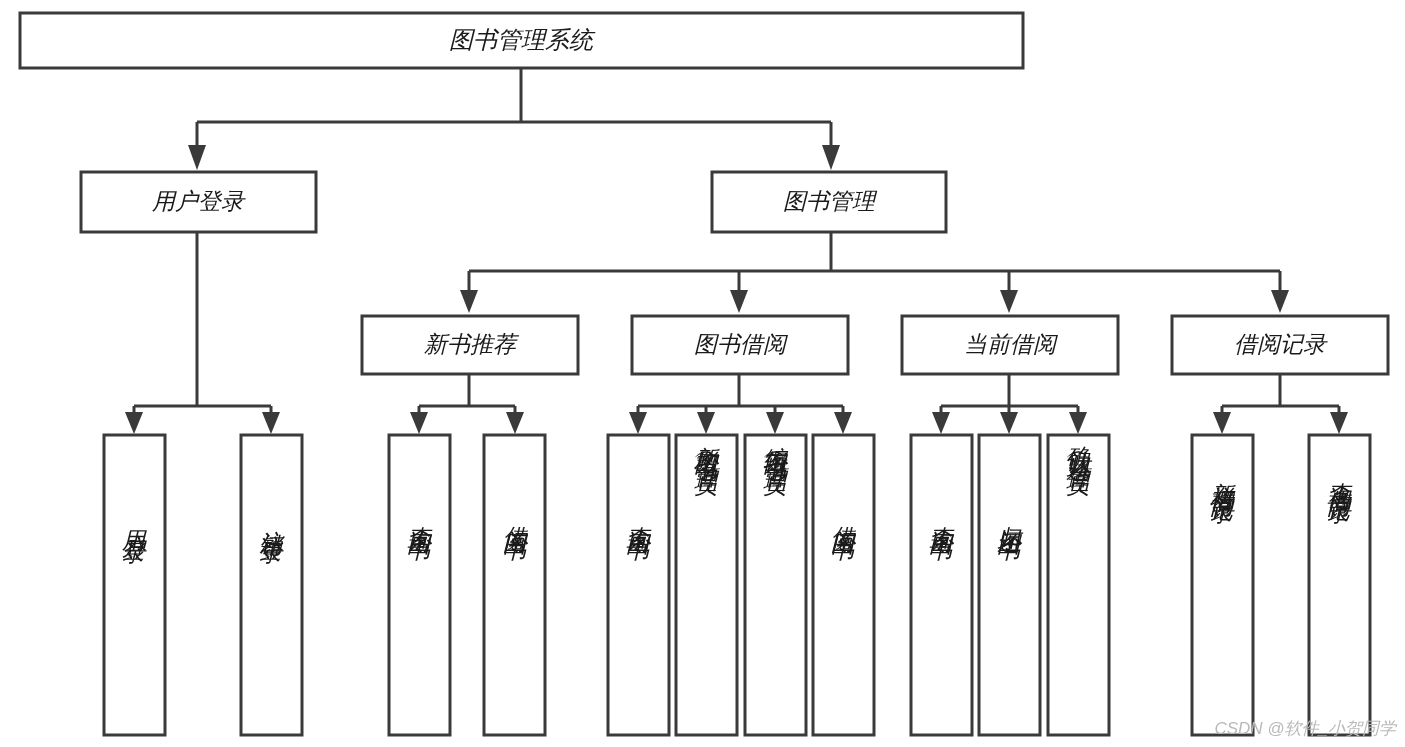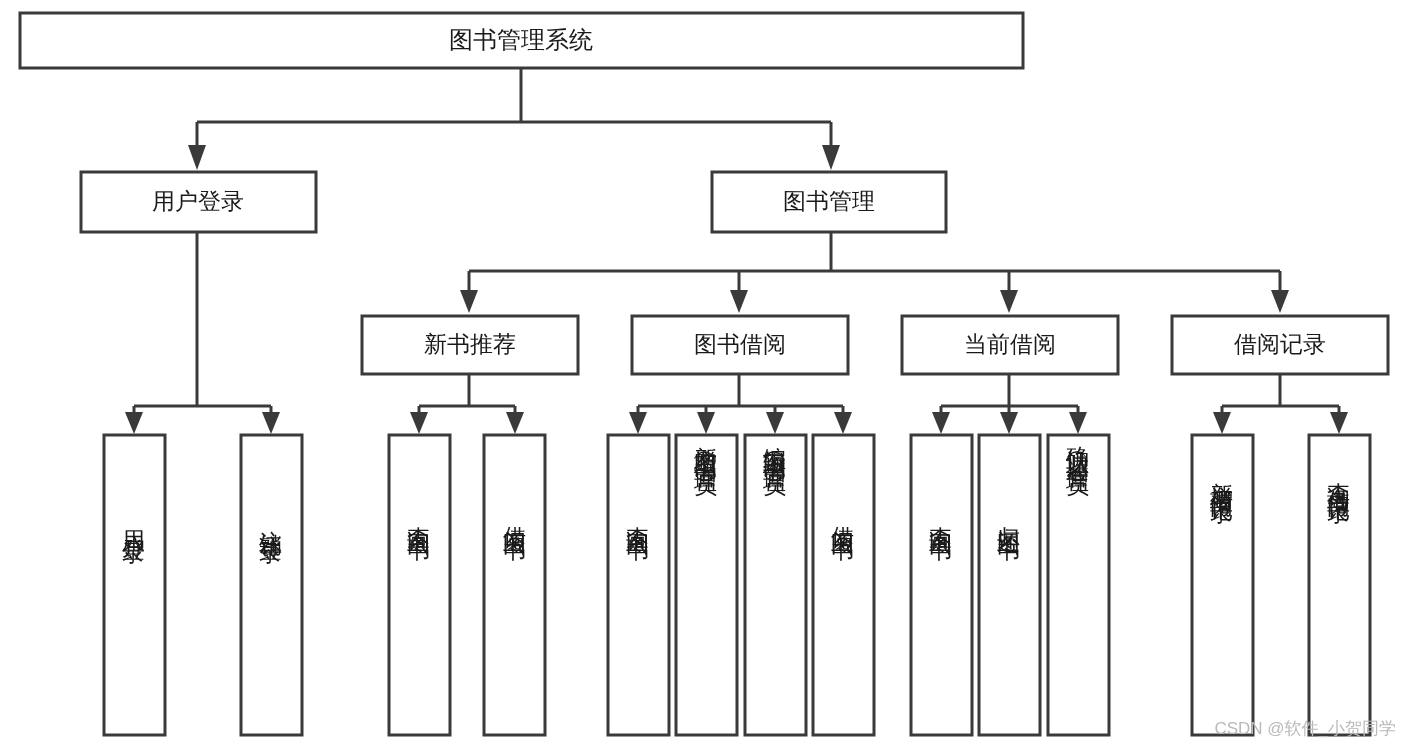--- a/index.html
+++ b/index.html
@@ -14,20 +14,21 @@
     position: relative;
     overflow: hidden;
     font-family: "Liberation Sans", "DejaVu Sans", sans-serif;
   }
   #diagram-root {
     position: absolute;
     left: 0;
     top: 0;
     width: 1405px;
     height: 747px;
+    font-style: italic;
   }
   svg.diagram-svg {
     display: block;
     width: 1405px;
     height: 747px;
   }
   .node-box {
     fill: #ffffff;
     stroke: #3a3a3a;
     stroke-width: 3;

